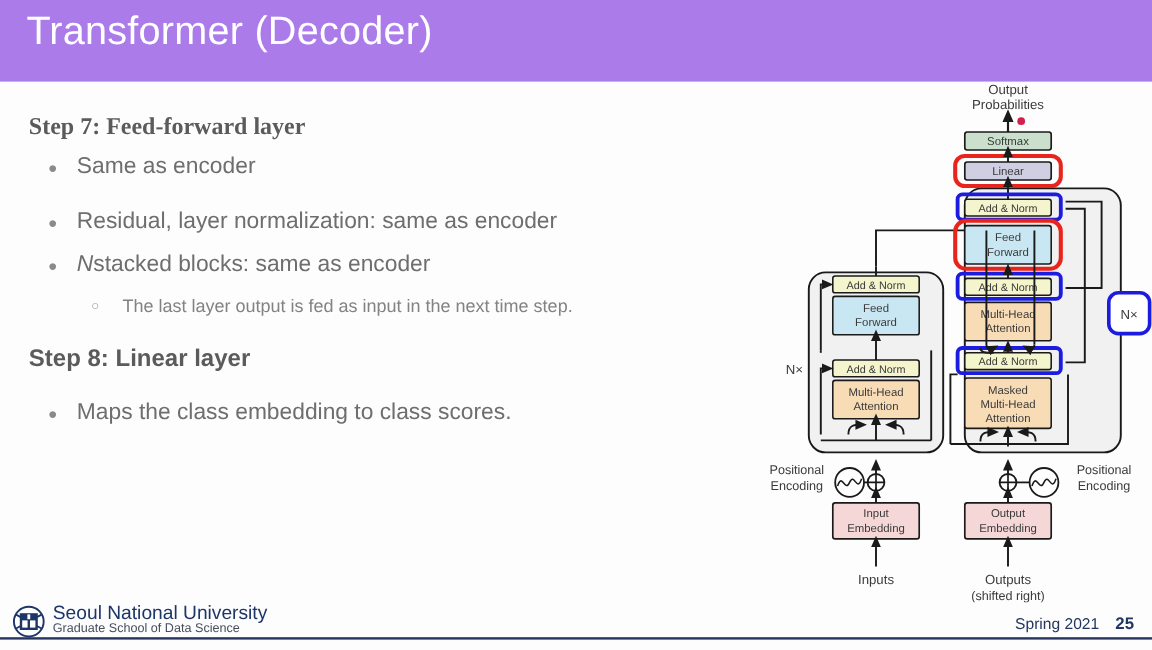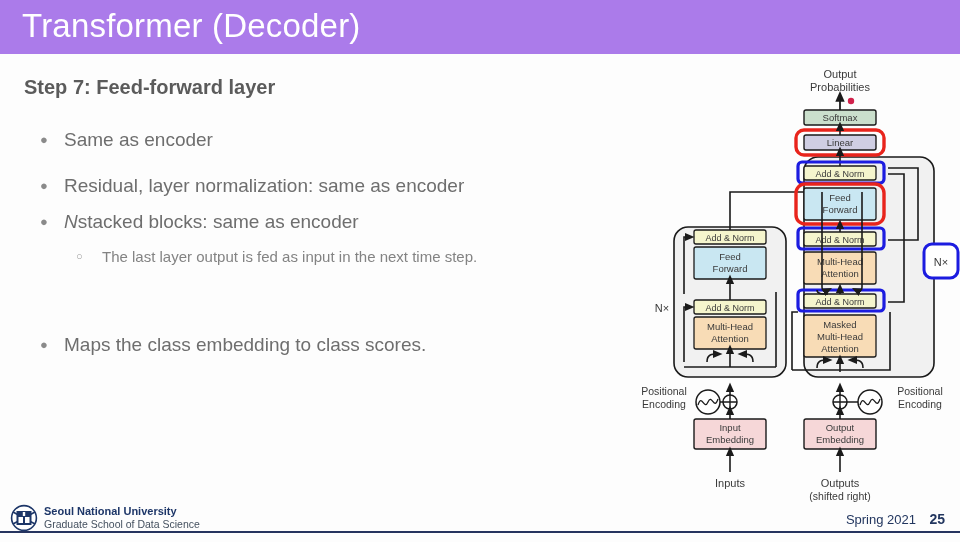--- a/index.html
+++ b/index.html
@@ -6,37 +6,37 @@
   body{
     width:960px;height:542px;
     background:#ffffff;
     font-family:"Liberation Sans","DejaVu Sans",sans-serif;
     overflow:hidden;position:relative;
   }
   .slide{position:absolute;inset:0;background:#fdfdfd;}
 
   
   .title-bar{
-    position:absolute;left:0;top:0;width:960px;height:54px;
+    position:absolute;left:0;top:0;width:960px;height:68px;
     background:#ab7bea;
   }
   .title-bar .title{
     position:absolute;left:22px;top:7px;
     font-size:33px;font-weight:400;color:#ffffff;
     letter-spacing:.2px;white-space:nowrap;
   }
 
   
   .content{position:absolute;left:0;top:60px;width:640px;height:430px;}
 
   .step-head{
     position:absolute;left:24px;
     font-size:20px;font-weight:bold;color:#5b5b5b;white-space:nowrap;
   }
-  #step7{top:16px;}
+  #step7{top:35px;font-family:Liberation Serif, serif;}
   #step8{top:228px;}
 
   .bullet{
     position:absolute;left:40px;width:590px;
     color:#6e6e6e;font-size:19px;white-space:nowrap;
   }
   .bullet .dot{
     display:inline-block;width:24px;color:#8a8a8a;font-size:13px;
     vertical-align:middle;
   }
@@ -61,21 +61,21 @@
   #s2{top:310px;}
 
   
   .footer-rule{
     position:absolute;left:0;top:531px;width:960px;height:2px;background:#26345f;
   }
   .logo{
     position:absolute;left:9px;top:504px;width:30px;height:28px;
   }
   .logo-text{position:absolute;left:44px;top:505px;}
-  .logo-text .l1{font-size:11px;font-weight:bold;color:#1d3668;line-height:13px;}
+  .logo-text .l1{font-size:16px;font-weight:normal;color:#1d3668;line-height:13px;}
   .logo-text .l2{font-size:10.5px;font-weight:400;color:#44505f;line-height:13px;}
   .term{
     position:absolute;right:44px;top:512px;font-size:13px;color:#22365f;
   }
   .pageno{
     position:absolute;right:15px;top:511px;font-size:14px;font-weight:bold;color:#22365f;
   }
 
   
   .diagram{position:absolute;left:632px;top:62px;width:328px;height:440px;}
@@ -103,20 +103,21 @@
     </div>
 
     <div class="bullet" id="b3">
       <span class="dot">●</span><span class="txt ital">N</span><span class="txt"> stacked blocks: same as encoder</span>
     </div>
 
     <div class="sub" id="s1">
       <span class="odot">○</span><span class="txt">The last layer output is fed as input in the next time step.</span>
     </div>
 
+    <div class="step-head" id="step8">Step 8: Linear layer</div>
 
     <div class="bullet" id="b4">
       <span class="dot">●</span><span class="txt">Maps the class embedding to class scores.</span>
     </div>
 
   </div>
 
   <div class="diagram">
     <svg width="328" height="440" viewBox="0 0 328 440" xmlns="http://www.w3.org/2000/svg">
       <defs>

